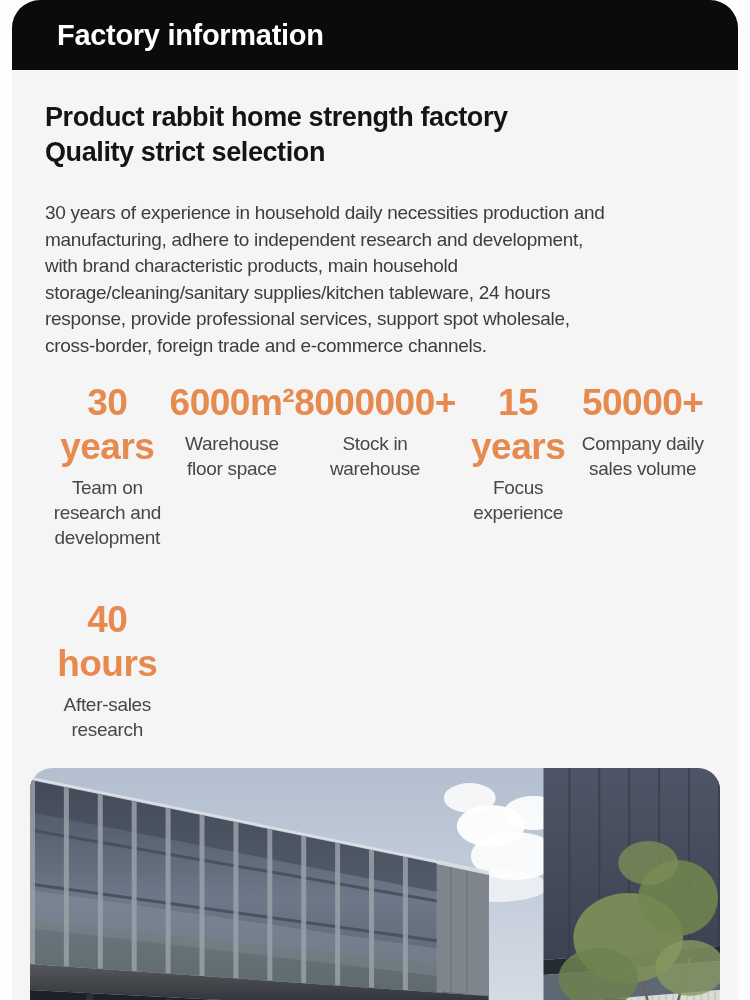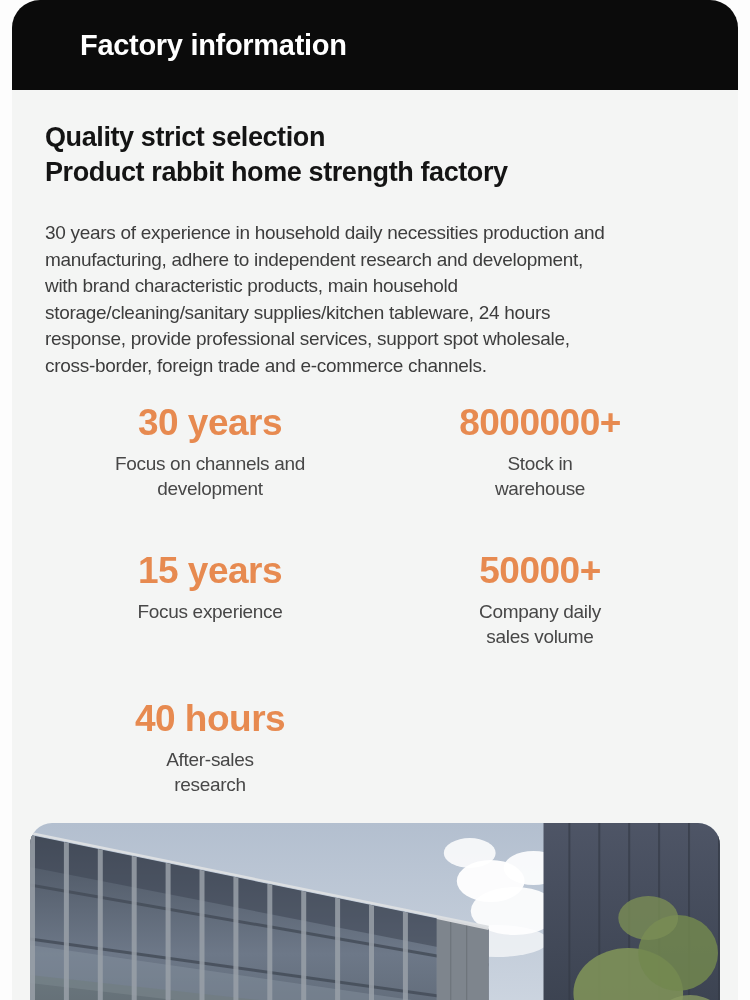--- a/index.html
+++ b/index.html
@@ -3,78 +3,83 @@
 <meta charset="utf-8">
 <style>
   html,body{margin:0;padding:0;}
   body{
     width:750px;height:1000px;
     background:#fdfdfd;
     font-family:"Liberation Sans","DejaVu Sans",sans-serif;
     overflow:hidden;
   }
   .banner{
-    margin:0 12px;height:90px;
+    margin:0 12px;height:70px;
     background:#0b0b0b;
     border-radius:28px 28px 0 0;
     display:flex;align-items:center;
-    padding-left:68px;box-sizing:border-box;
+    padding-left:45px;box-sizing:border-box;
   }
   .banner-title{
     color:#ffffff;font-size:29px;font-weight:700;letter-spacing:-0.3px;
   }
   .panel{
     margin:0 12px;height:930px;
     background:#f4f5f4;
     box-sizing:border-box;
   }
   .content{padding:30px 33px 0 33px;}
   .heading{color:#141414;font-weight:700;font-size:27px;line-height:35px;letter-spacing:-0.4px;}
   .para{
     margin-top:30px;color:#3d3d3d;font-size:19px;line-height:26.5px;
     letter-spacing:-0.3px;white-space:pre-line;
   }
   .stats{
     margin-top:22px;
-    display:grid;grid-template-columns:1fr 1fr;row-gap:48px;
+    display:grid;grid-template-columns:1fr 1fr 1fr 1fr 1fr;row-gap:48px;
   }
   .stat{display:flex;flex-direction:column;align-items:center;text-align:center;}
   .stat-value{color:#e78a50;font-size:37px;font-weight:700;line-height:44px;letter-spacing:-0.5px;}
   .stat-label{margin-top:6px;color:#474747;font-size:19px;line-height:25px;letter-spacing:-0.3px;white-space:pre-line;}
   .photo{
     margin:26px 18px 0 18px;height:370px;
     border-radius:22px;overflow:hidden;position:relative;
   }
   .photo svg{display:block;width:100%;height:100%;}
 </style>
 </head>
 <body>
 
 <div class="banner">
   <span class="banner-title">Factory information</span>
 </div>
 
 <div class="panel">
   <div class="content">
     <div class="heading">
+      <div>Product rabbit home strength factory</div>
       <div>Quality strict selection</div>
-      <div>Product rabbit home strength factory</div>
     </div>
     <div class="para">30 years of experience in household daily necessities production and
 manufacturing, adhere to independent research and development,
 with brand characteristic products, main household
 storage/cleaning/sanitary supplies/kitchen tableware, 24 hours
 response, provide professional services, support spot wholesale,
 cross-border, foreign trade and e-commerce channels.</div>
 
     <div class="stats">
       <div class="stat">
         <div class="stat-value">30 years</div>
-        <div class="stat-label">Focus on channels and
+        <div class="stat-label">Team on research and
 development</div>
+      </div>
+      <div class="stat">
+        <div class="stat-value">6000m²</div>
+        <div class="stat-label">Warehouse
+floor space</div>
       </div>
       <div class="stat">
         <div class="stat-value">8000000+</div>
         <div class="stat-label">Stock in
 warehouse</div>
       </div>
       <div class="stat">
         <div class="stat-value">15 years</div>
         <div class="stat-label">Focus experience</div>
       </div>

